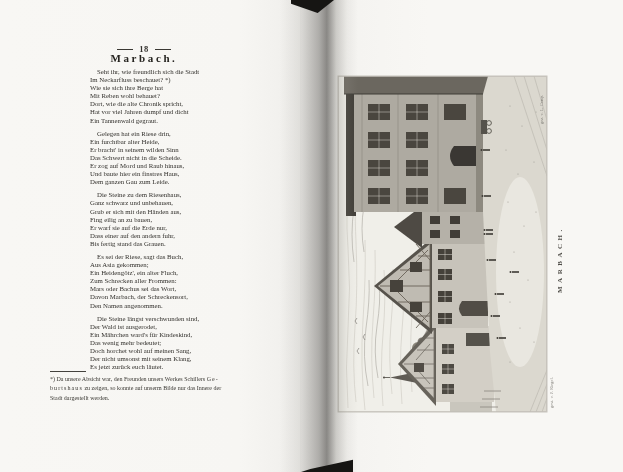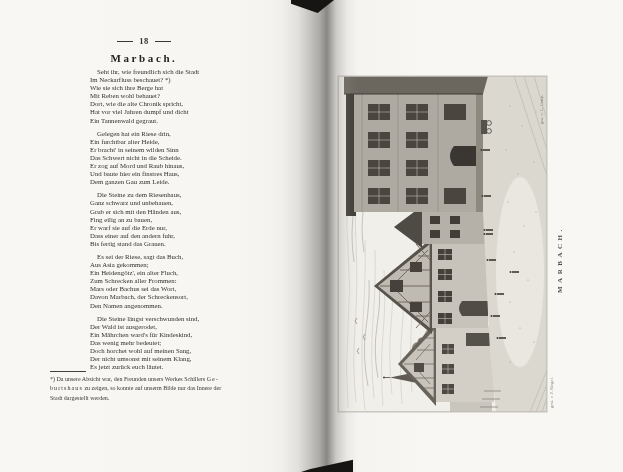--- a/index.html
+++ b/index.html
@@ -12,21 +12,21 @@
               background:linear-gradient(90deg,#e8e7e4 0%,#f5f4f1 18%,#f8f7f4 40%);}
   .gutter-shadow{position:absolute;left:280px;top:0;width:78px;height:472px;pointer-events:none;
       background:linear-gradient(90deg,rgba(140,138,132,0) 0%,rgba(135,133,127,0.16) 28%,
       rgba(88,86,82,0.42) 50%,rgba(55,53,50,0.55) 60%,rgba(120,118,112,0.30) 72%,
       rgba(175,173,167,0.12) 86%,rgba(200,198,192,0) 100%);}
   .spine-wedge-top{position:absolute;left:291px;top:0;width:43px;height:13px;background:#161513;
       clip-path:polygon(0 0,100% 0,62% 100%,0 28%);}
   .spine-wedge-bottom{position:absolute;left:301px;top:457px;width:52px;height:15px;background:#161513;
       clip-path:polygon(0 100%,18% 80%,100% 18%,100% 100%);}
   
-  .pagenum-row{position:absolute;left:88px;top:36px;width:112px;display:flex;
+  .pagenum-row{position:absolute;left:88px;top:44px;width:112px;display:flex;
                align-items:center;justify-content:center;gap:6px;}
   .pagenum-rule{display:inline-block;width:16px;height:0;border-top:1.2px solid #3a3833;}
   .pagenum{font-size:8.5px;font-weight:bold;letter-spacing:.5px;}
   .poem-title{position:absolute;left:88px;top:52px;width:112px;text-align:center;
               font-size:11px;font-weight:bold;letter-spacing:2.6px;color:#262420;}
   .poem{position:absolute;left:90px;top:68px;width:150px;font-size:6.8px;line-height:8.1px;}
   .stanza{margin:0 0 5px 0;}
   .stanza .line{white-space:nowrap;}
   .stanza .line:first-child{text-indent:7px;}
   .footnote-rule{position:absolute;left:50px;top:371px;width:36px;height:0;border-top:1px solid #44423d;}

